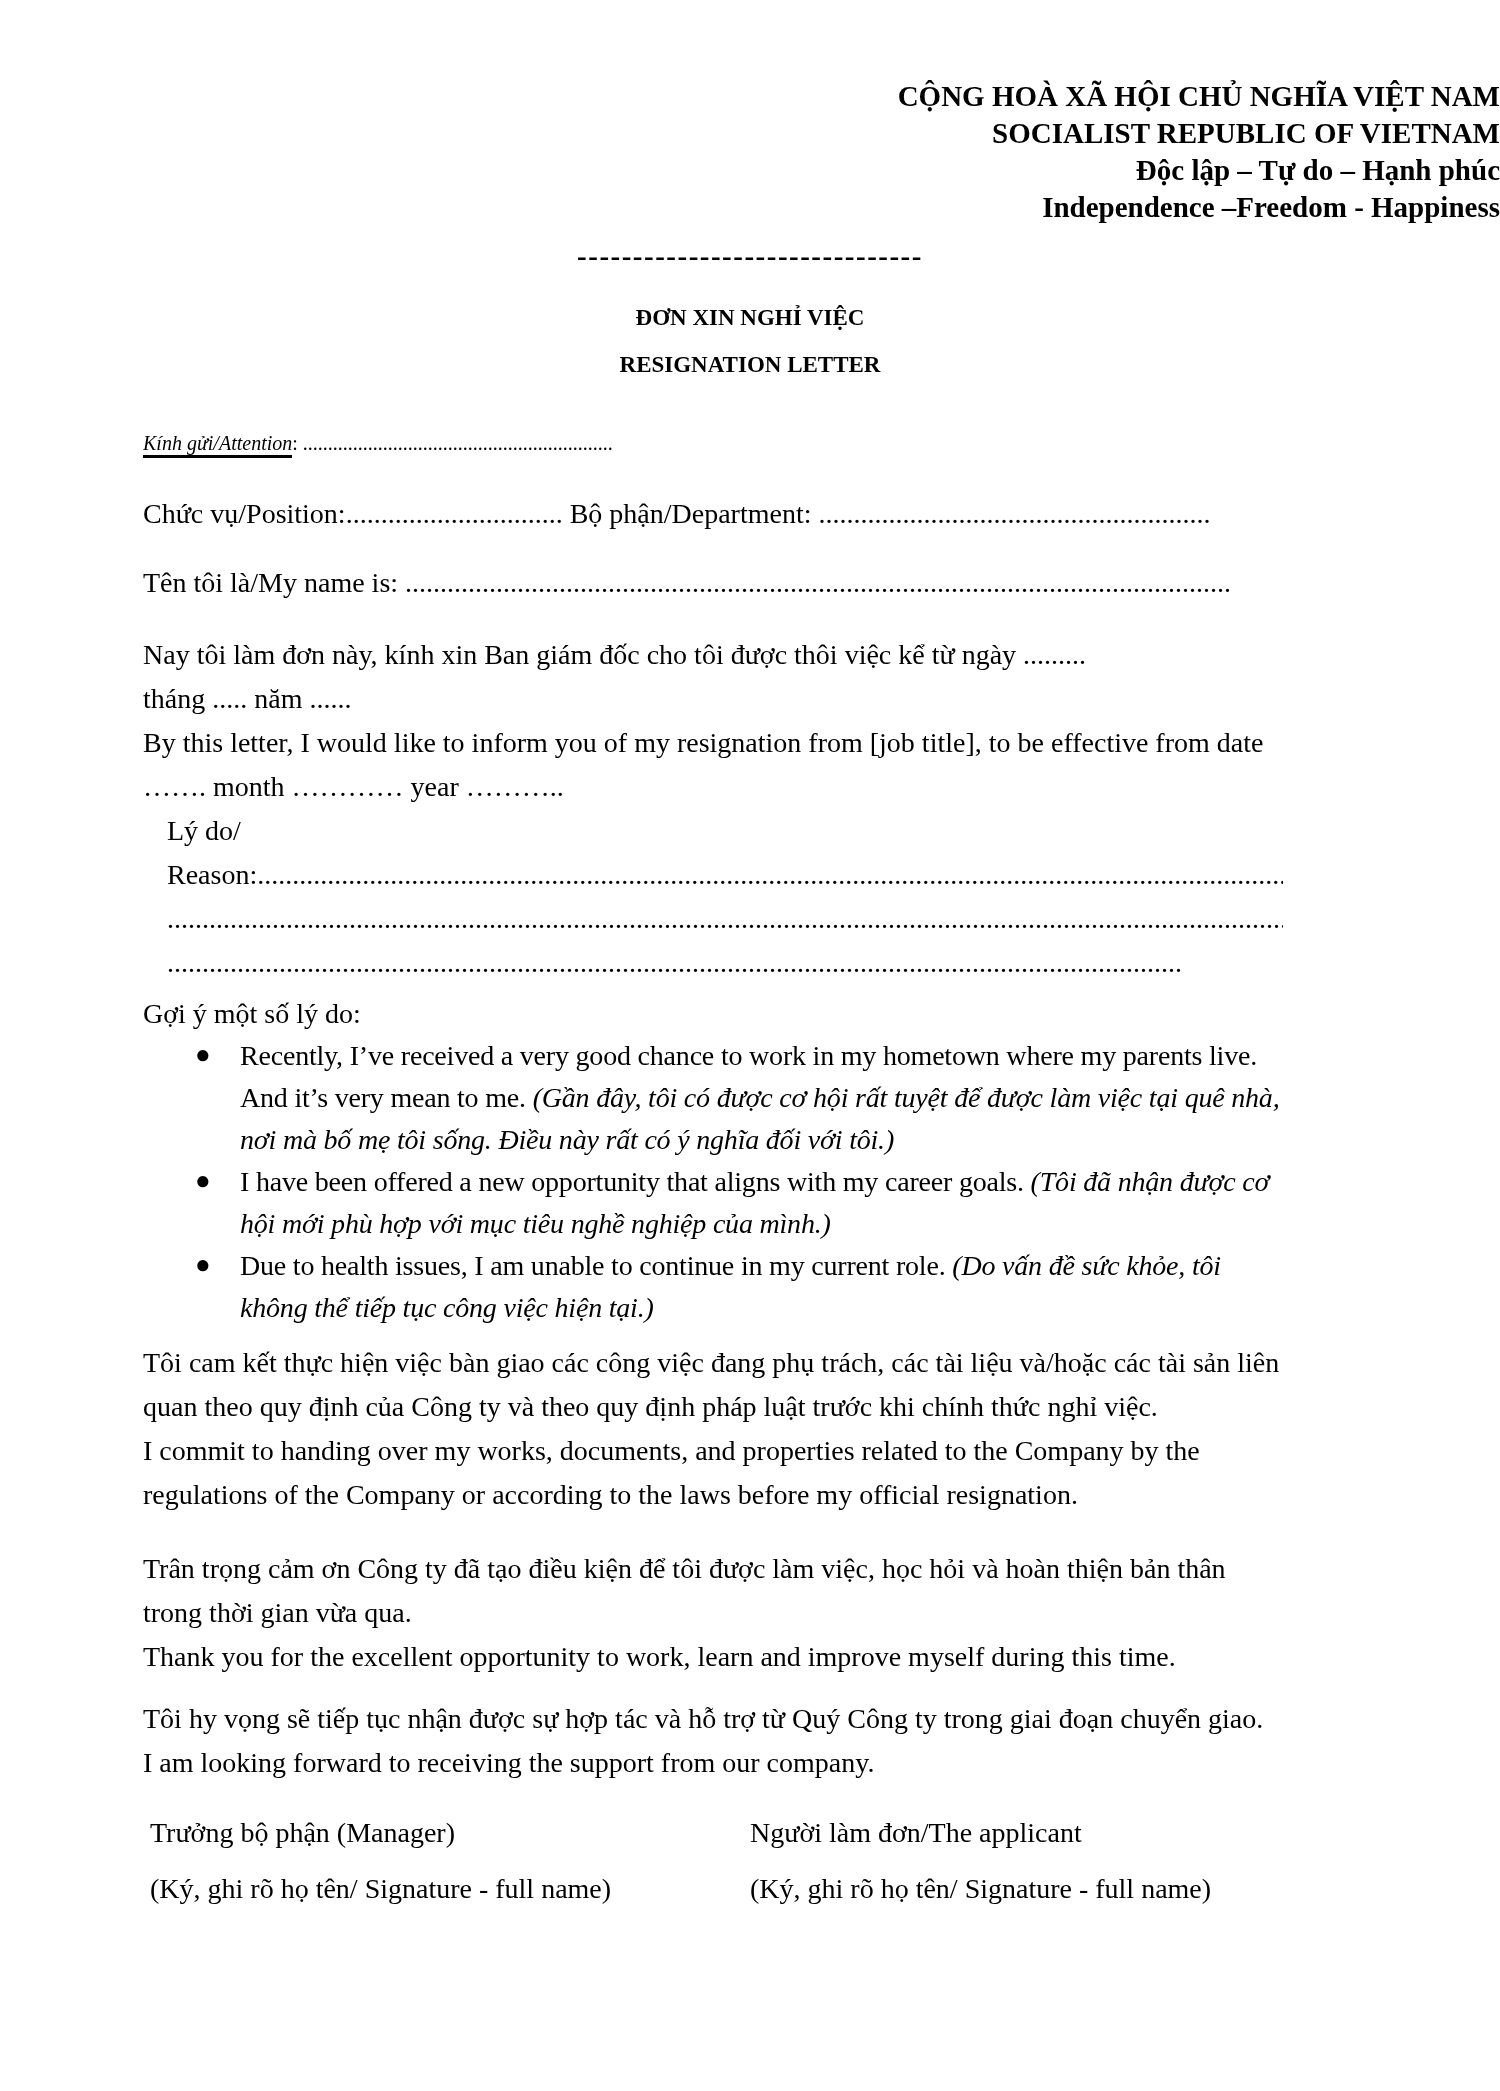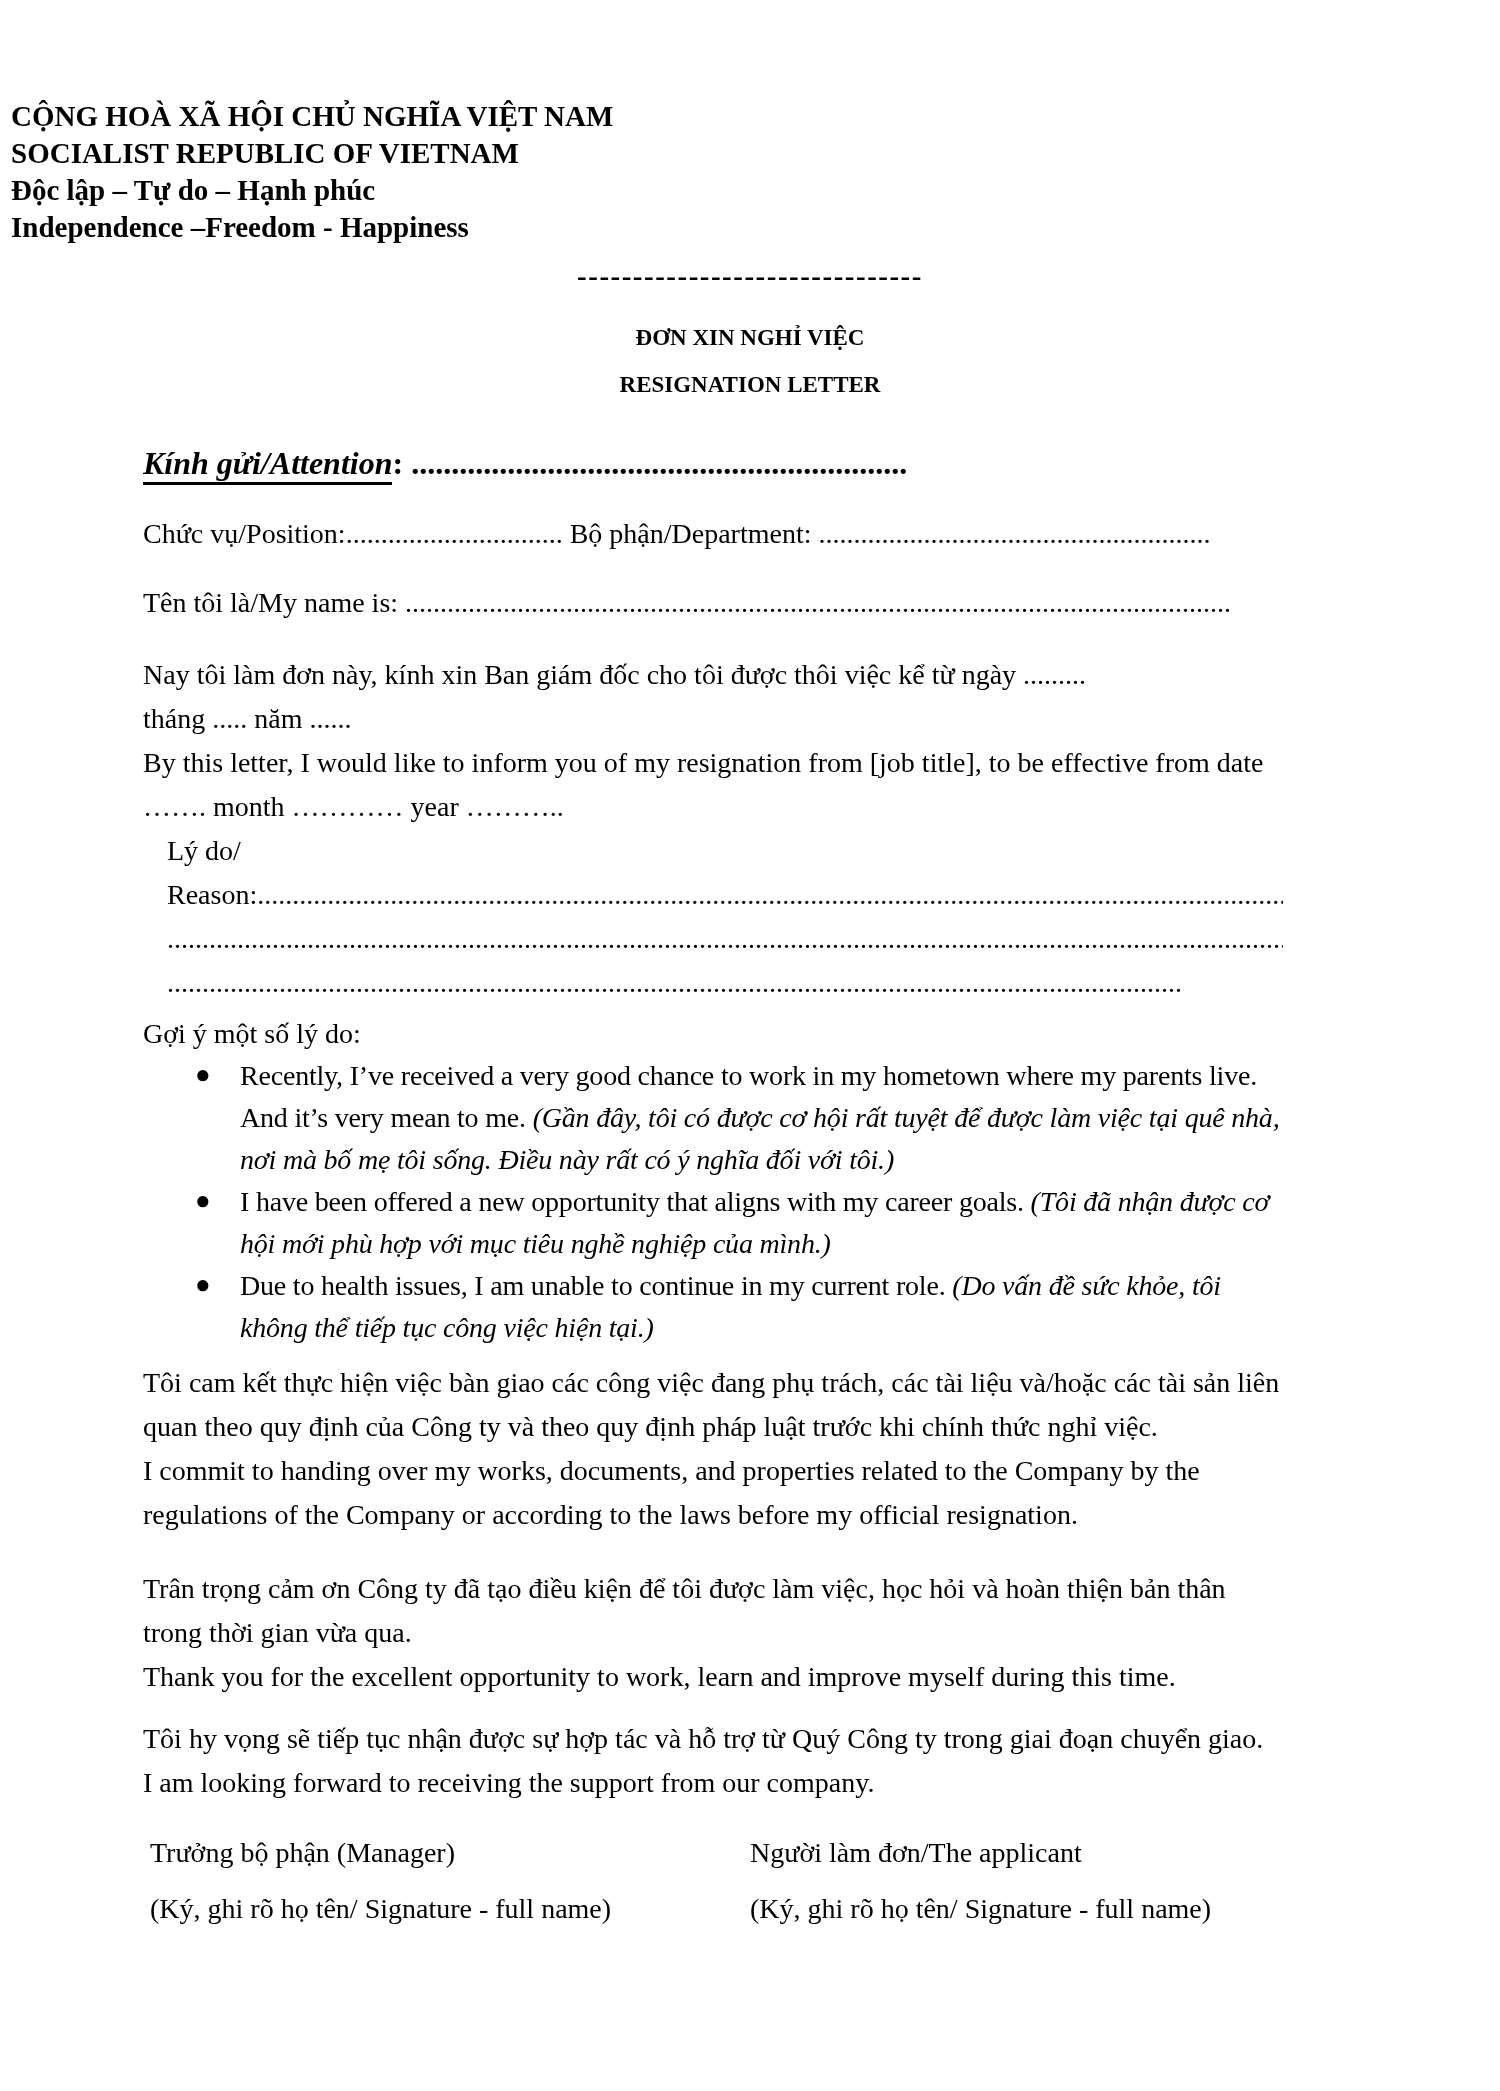--- a/index.html
+++ b/index.html
@@ -9,26 +9,25 @@
     height:2091px;
     margin:0 auto;
     background:#ffffff;
     color:#000;
     font-family:"Liberation Serif","DejaVu Serif",serif;
     font-size:28px;
     overflow:hidden;
   }
   
   .doc-header{
-    padding-top:98px;
-    text-align:left;
+    padding-top:78px;
+    text-align:right;
     font-weight:700;
     font-size:29px;
     line-height:37px;
-    margin-left:11px;
   }
   .divider-line{
     text-align:center;
     font-weight:700;
     font-size:29px;
     line-height:36px;
     margin-top:12px;
     letter-spacing:1.5px;
   }
   .doc-title{
@@ -42,22 +41,22 @@
   .content{
     margin:0 217px 0 143px; 
   }
   .row{
     line-height:44px;
     white-space:nowrap;
     overflow:hidden;
   }
   .attention-row{
     margin-top:32px;
-    font-size:32px;
-    font-weight:700;
+    font-size:20px;
+    font-weight:400;
     line-height:46px;
   }
   .attention-label{
     font-style:italic;
     border-bottom:3px solid #000;
     padding-bottom:1px;
   }
   .name-row{margin-top:25px;}
   .position-row{margin-top:26px;}
   .para{

